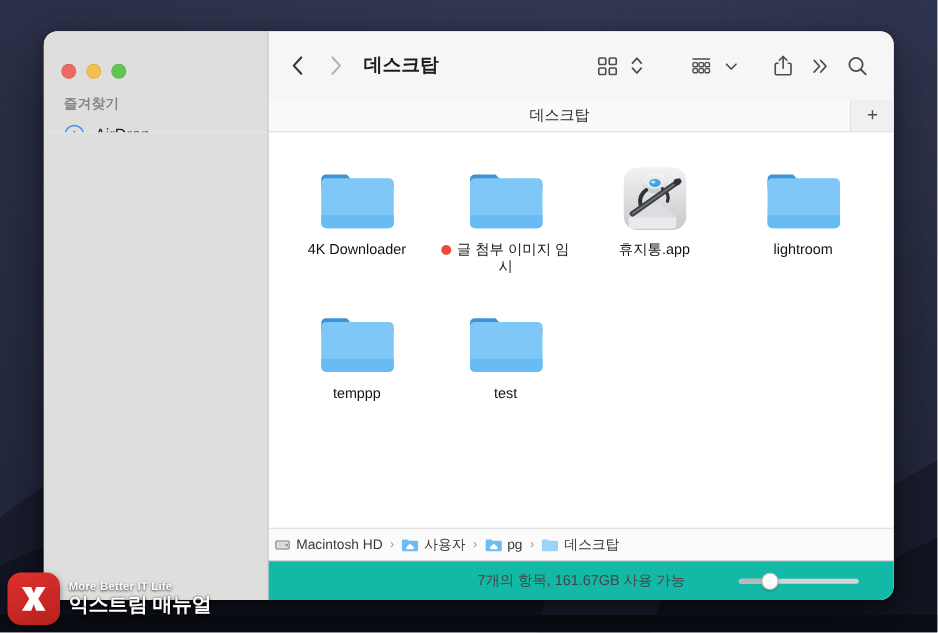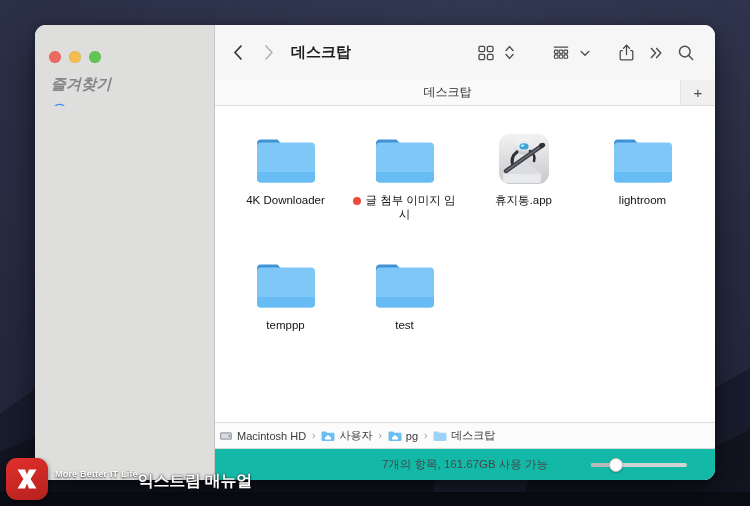--- a/index.html
+++ b/index.html
@@ -52,22 +52,22 @@
   .traffic {
     display: flex; align-items: center; gap: 8px;
     padding: 21px 0 0 14px; height: 42px;
   }
   .tl { width: 12px; height: 12px; border-radius: 50%; display: block; }
   .tl.red    { background: #ec6a5f; box-shadow: inset 0 0 0 .5px rgba(0,0,0,.10); }
   .tl.yellow { background: #f4bd4f; box-shadow: inset 0 0 0 .5px rgba(0,0,0,.10); }
   .tl.green  { background: #61c554; box-shadow: inset 0 0 0 .5px rgba(0,0,0,.10); }
 
   .sb-head {
-    font-size: 15px; color: #85858a; font-weight: 600;
-    padding: 8px 0 5px 16px; letter-spacing: .1px; font-style: italic;
+    font-size: 11px; color: #85858a; font-weight: 600;
+    padding: 8px 0 5px 16px; letter-spacing: .1px;
   }
   .sb-item {
     display: flex; align-items: center; gap: 8px;
     height: 25px; margin: 0 8px; padding: 0 8px;
     border-radius: 5px; font-size: 13px; color: #1d1d1f;
     white-space: nowrap; overflow: hidden;
   }
   .sb-ico { width: 17px; height: 17px; flex: none; display: block; }
 
   
@@ -106,21 +106,21 @@
 
   
   #content {
     flex: 1; background: #ffffff; position: relative;
     padding: 14px 0 0 0; overflow: hidden;
   }
   .icon-grid {
     display: grid;
     grid-template-columns: repeat(4, 119px);
     padding-left: 11px;
-    row-gap: 14px;
+    row-gap: 4px;
   }
   .cell {
     width: 119px; height: 111px;
     display: flex; flex-direction: column; align-items: center;
     padding-top: 4px;
   }
   .cell .art { height: 62px; display: flex; align-items: flex-end; justify-content: center; }
   .cell .lbl {
     margin-top: 7px; font-size: 11.5px; color: #131314; line-height: 14px;
     text-align: center; max-width: 108px; word-break: break-word;
@@ -167,21 +167,21 @@
   #watermark {
     position: absolute; left: 6px; bottom: 6px;
     display: flex; align-items: center; gap: 7px;
   }
   .wm-logo {
     width: 42px; height: 42px; border-radius: 11px;
     background: linear-gradient(160deg, #e0302c 0%, #b6211f 100%);
     box-shadow: 0 2px 5px rgba(0,0,0,.5);
     display: flex; align-items: center; justify-content: center;
   }
-  .wm-text { display: flex; flex-direction: row; line-height: 1; }
+  .wm-text { display: flex; flex-direction: column; line-height: 1; }
   .wm-tag {
     font-size: 9px; font-weight: 700; color: #ffffff; letter-spacing: .2px;
     text-shadow: 0 1px 2px rgba(0,0,0,.8);
   }
   .wm-name {
     font-size: 16px; font-weight: 700; color: #ffffff; margin-top: 3px;
     letter-spacing: -.3px;
     text-shadow: 0 1px 3px rgba(0,0,0,.85), 0 0 1px rgba(0,0,0,.9);
   }
 </style>

